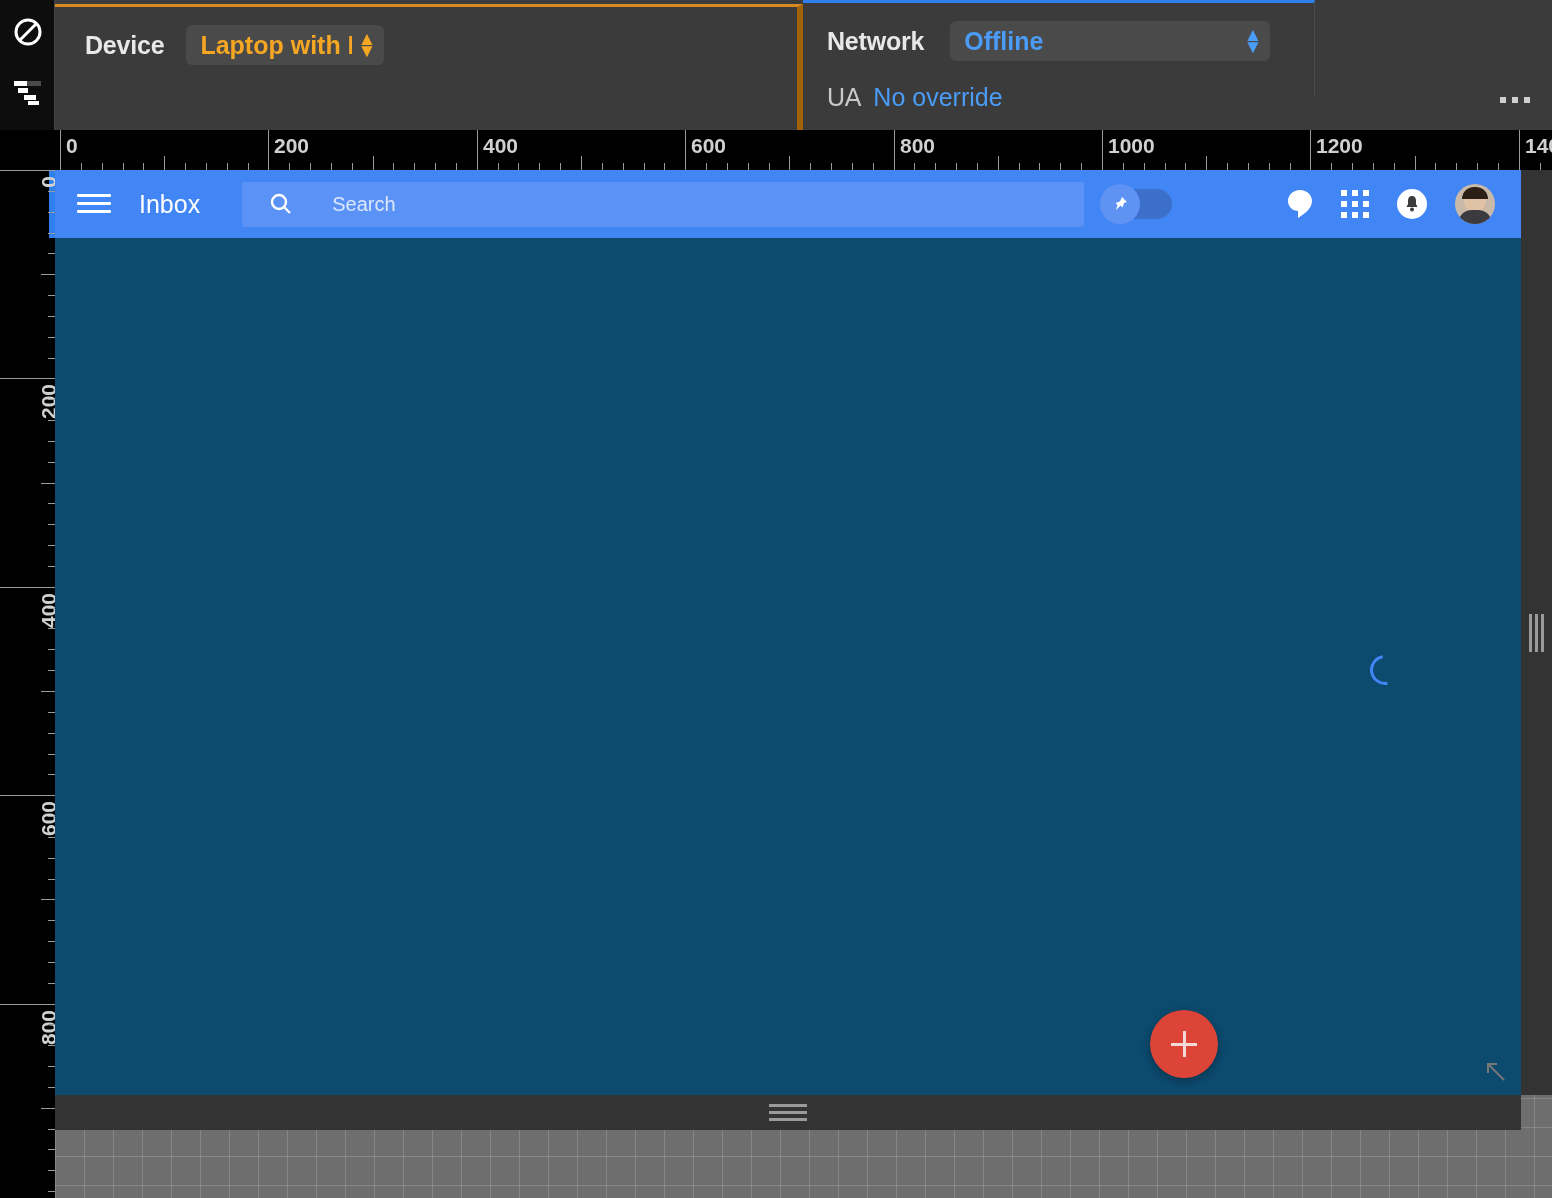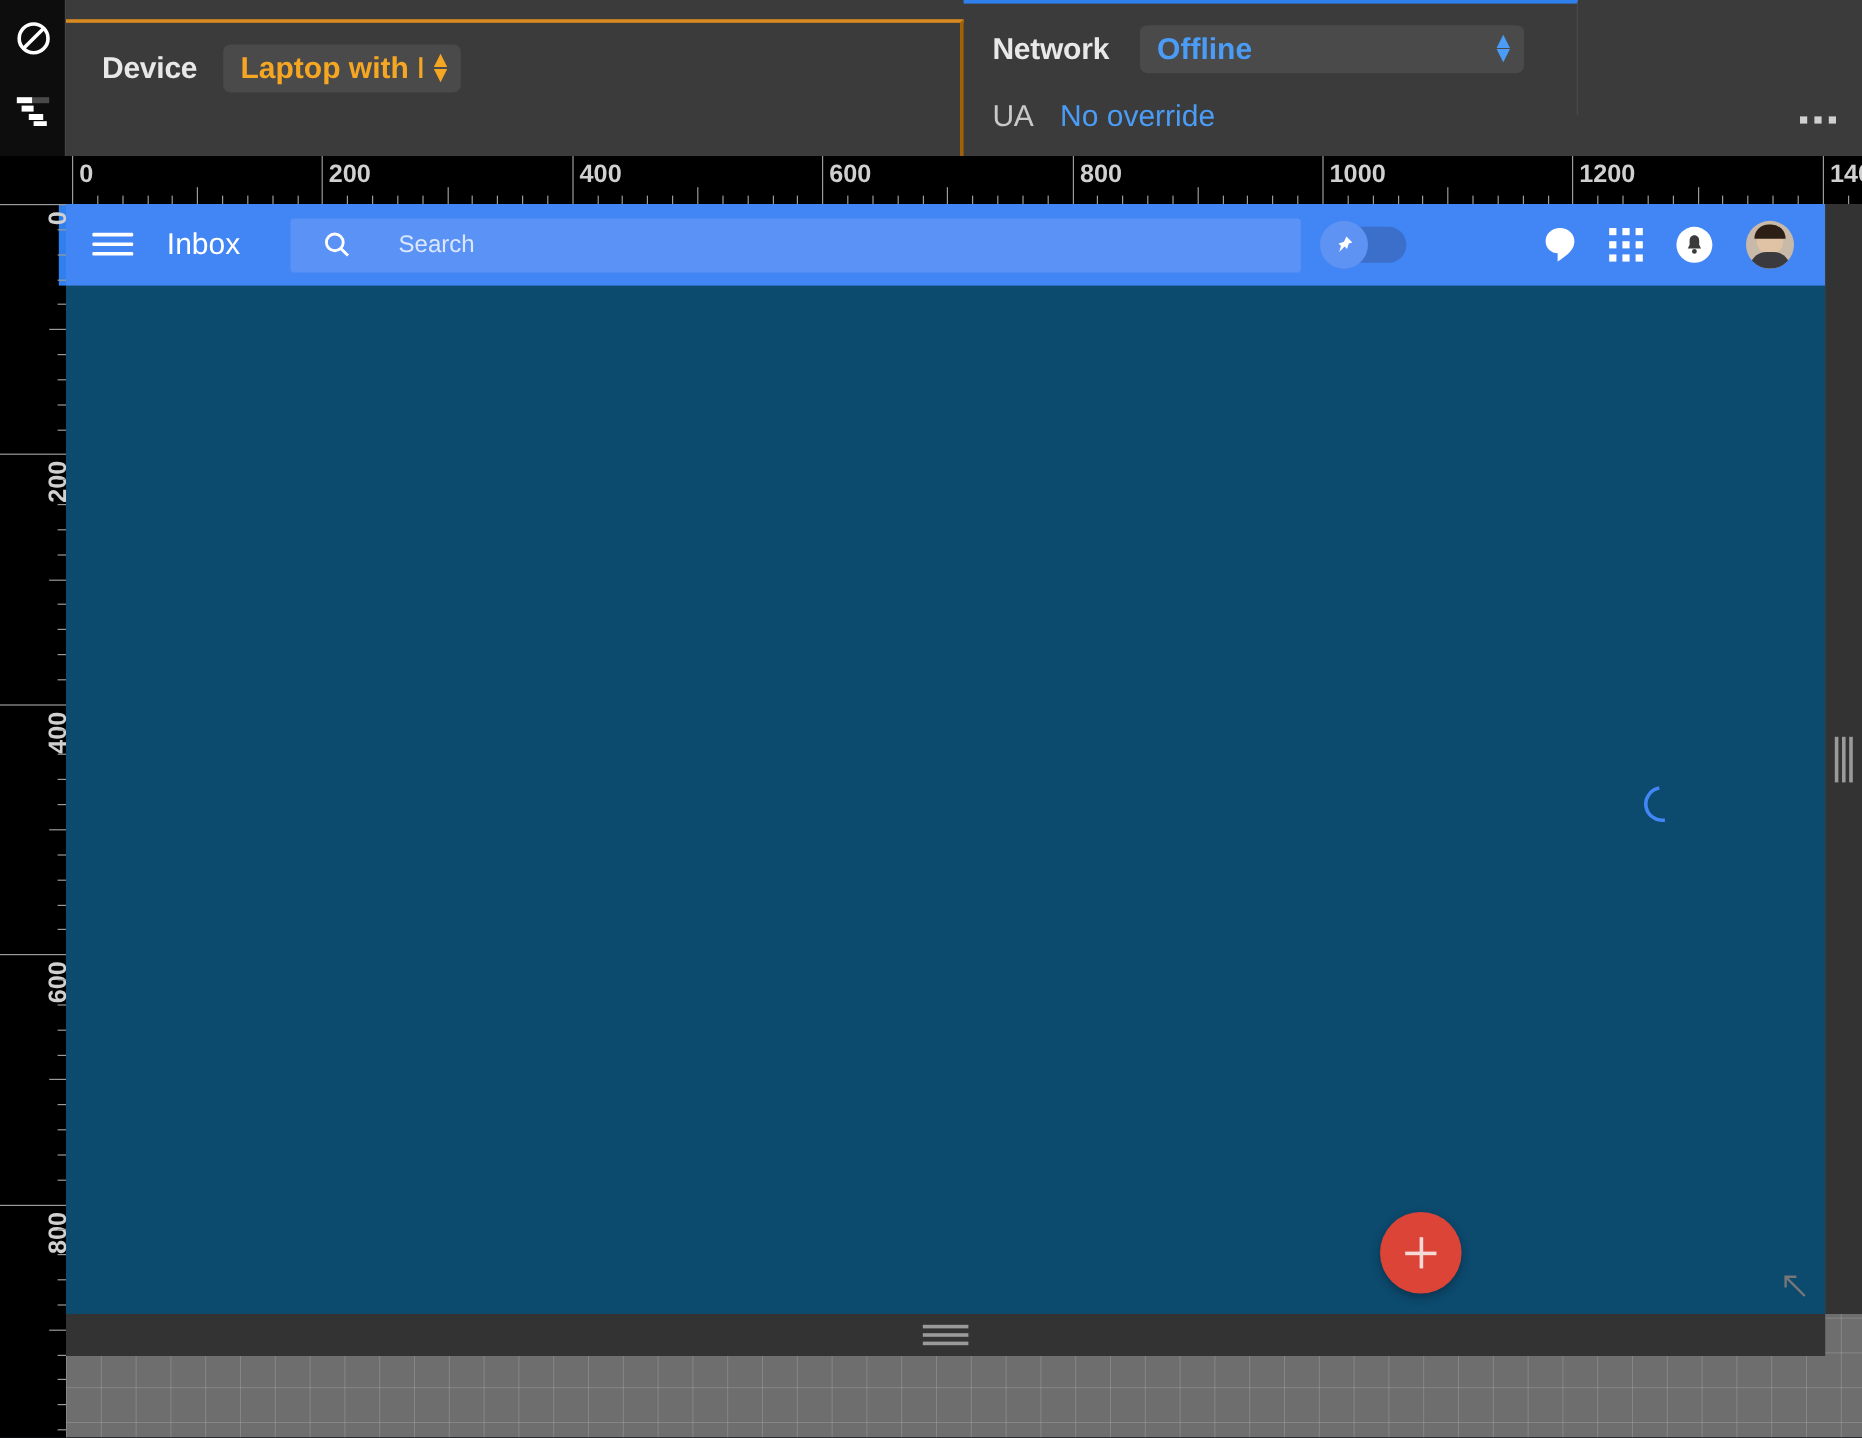--- a/index.html
+++ b/index.html
@@ -18,23 +18,23 @@
   .tb-left-rail {
     position:absolute; left:0; top:0; width:55px; height:130px;
     background:#0d0d0d;
     border-right:1px solid #444;
   }
   .rail-icon { position:absolute; left:12px; width:32px; height:32px; }
   .rail-icon.block { top:16px; }
   .rail-icon.throttle { top:76px; }
 
   .panel-device {
-    position:absolute; left:55px; top:16px; width:748px; height:130px;
+    position:absolute; left:55px; top:4px; width:748px; height:130px;
     border-top:3px solid #d8891f;
-    border-right:3px solid #a16207;
+    border-right:6px solid #a16207;
   }
   .panel-network {
     position:absolute; left:803px; top:0; width:512px; height:96px;
     border-top:3px solid #2f80ed;
     border-right:1px solid #4a4a4a;
   }
   .panel-more {
     position:absolute; left:1315px; top:0; width:237px; height:130px;
     border-top:3px solid transparent;
   }
@@ -265,21 +265,21 @@
       <div class="tb-row" style="left:24px; top:18px; gap:26px;">
         <span class="tb-label">Network</span>
         <div class="select-box" style="width:320px;">
           <span class="select-text tb-value-blue">Offline</span>
           <span class="spin blue">
               <span>▲</span>
               <span>▼</span>
             </span>
         </div>
       </div>
-      <div class="tb-row" style="left:24px; top:80px; gap:22px;">
+      <div class="tb-row" style="left:24px; top:80px; gap:12px;">
         <span class="tb-label dim" style="font-weight:normal;">UA</span>
         <span class="tb-value-blue" style="font-weight:normal;">No override</span>
       </div>
     </div>
 
     <div class="panel-more">
       <div class="tb-row" style="right:22px; top:94px; left:auto;">
         <div class="dots">
           <i></i>
             <i></i>

